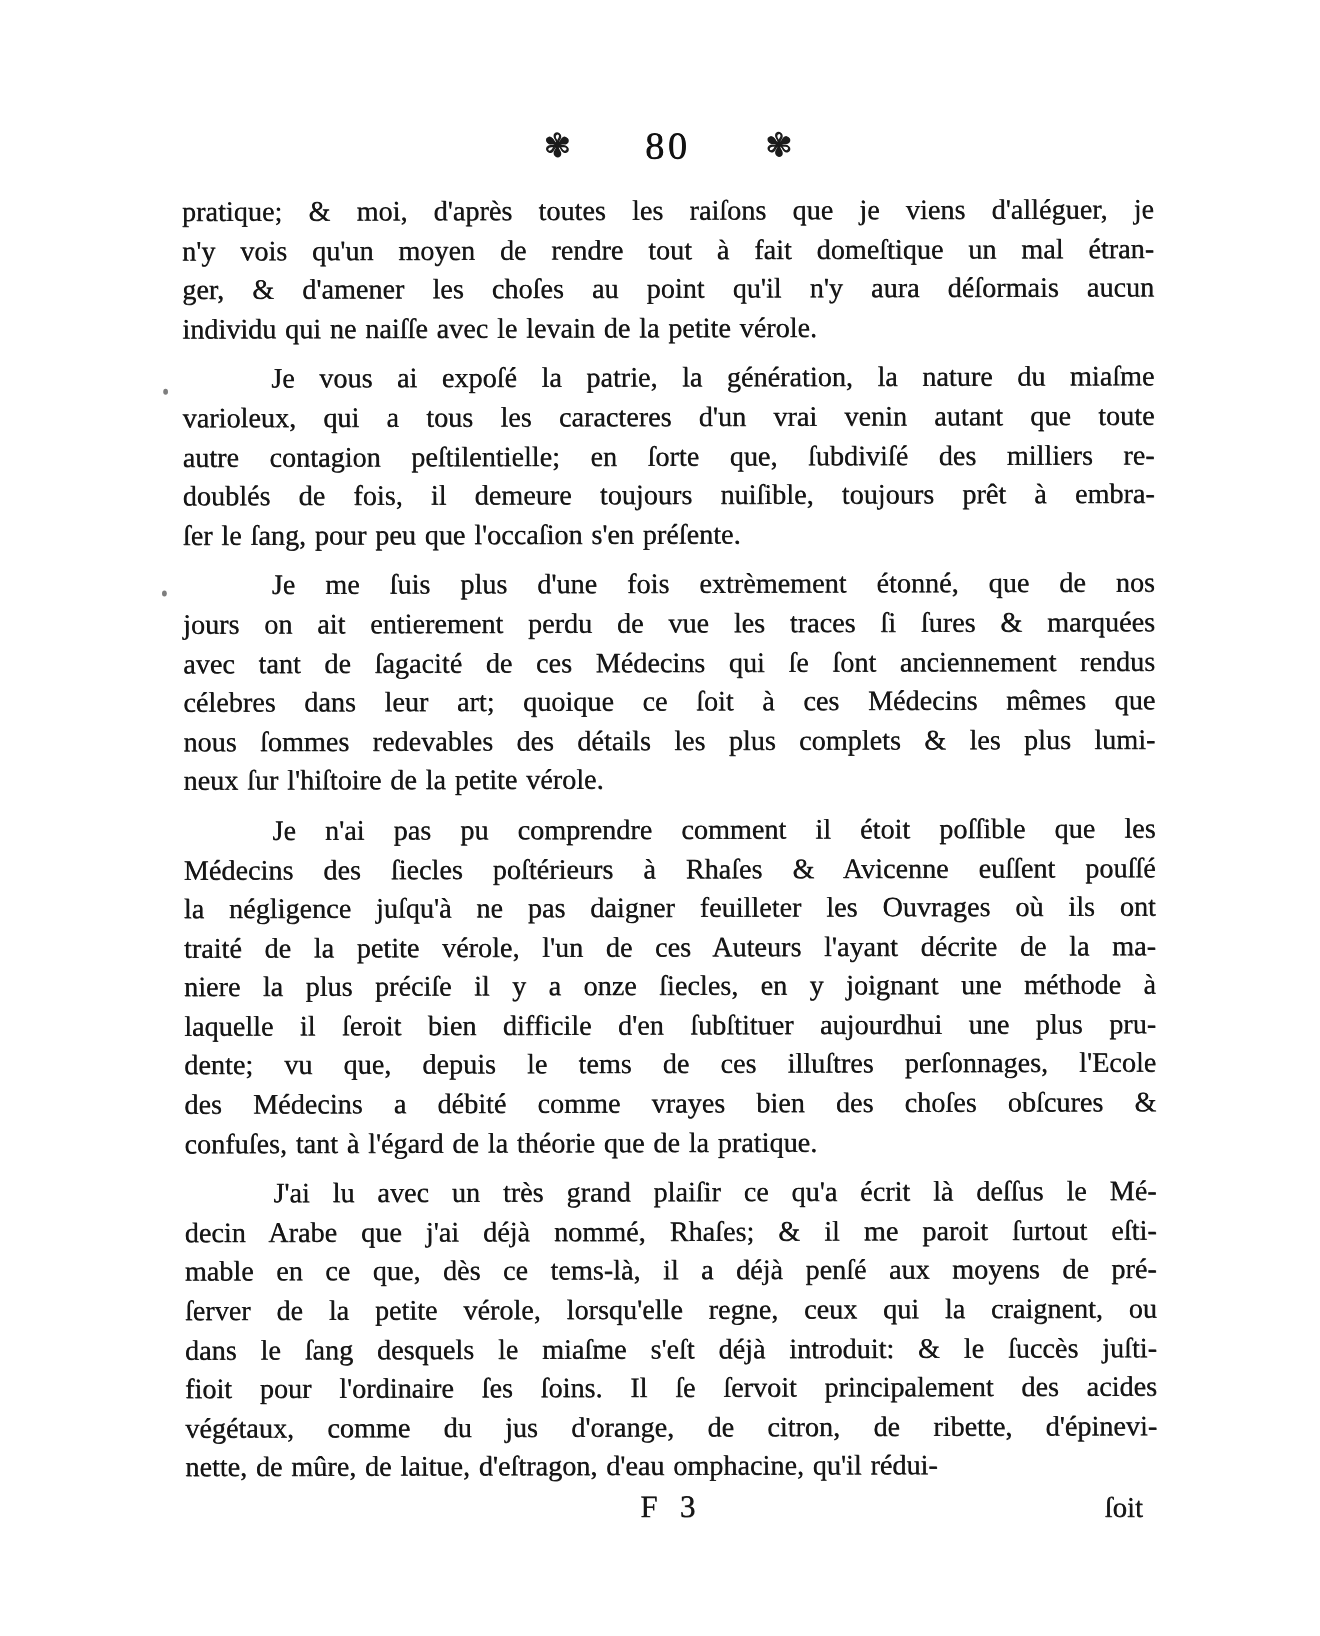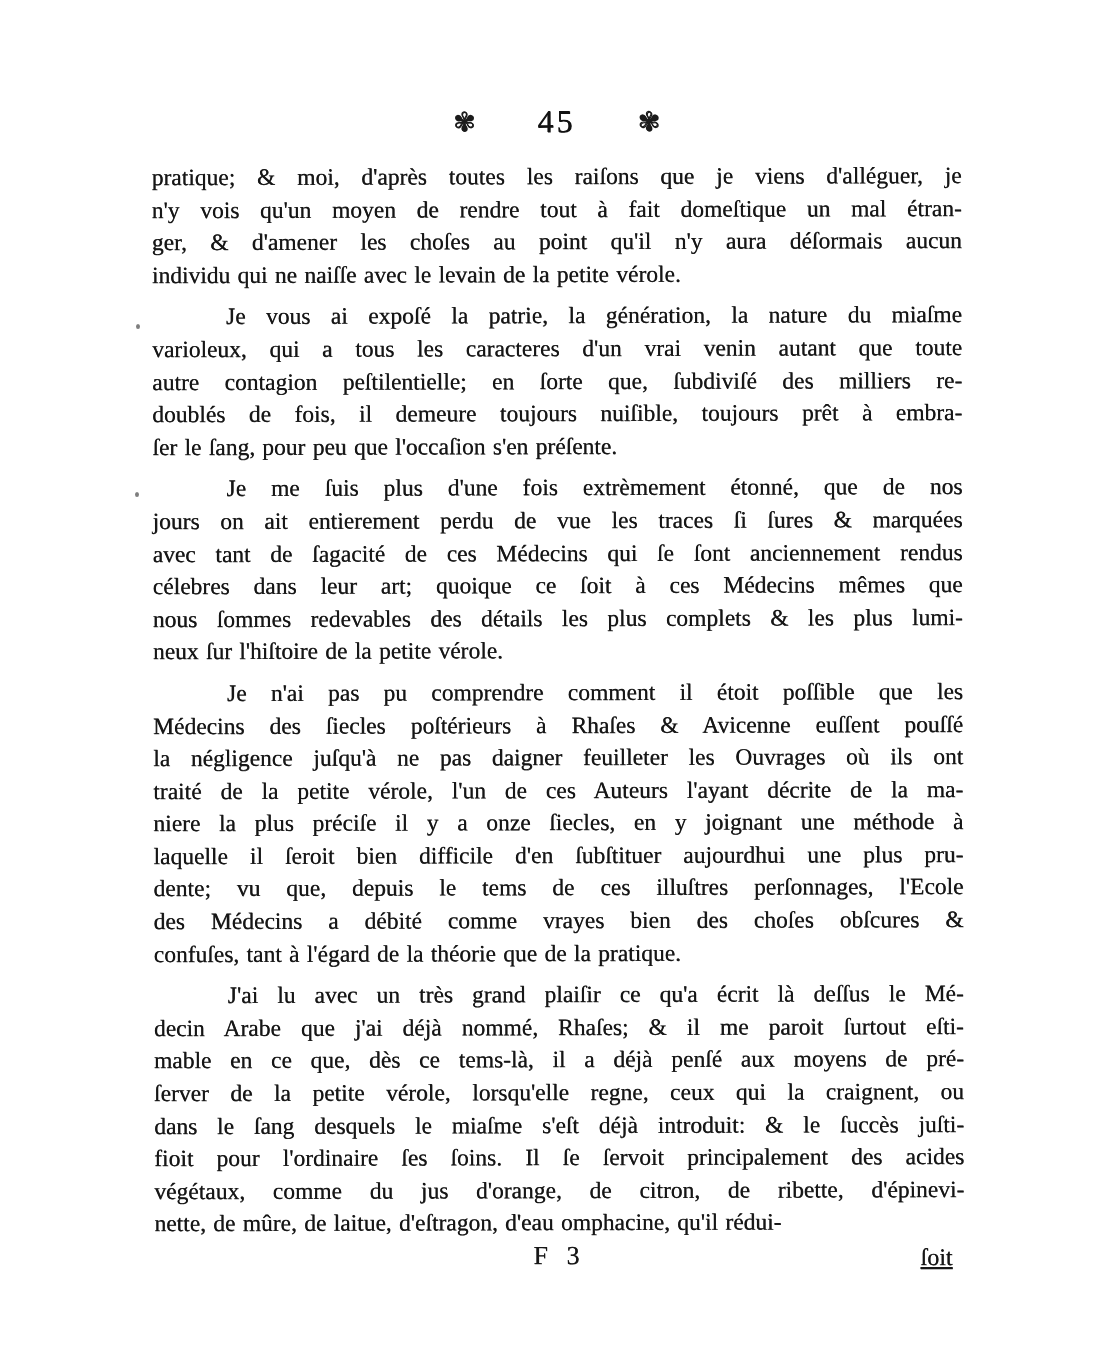--- a/index.html
+++ b/index.html
@@ -88,21 +88,20 @@
     text-align: center;
     letter-spacing: 6px;
     text-shadow: 0.3px 0.3px 0 rgba(10,10,10,0.85);
   }
   .catch {
     position: absolute;
     right: 12px;
     top: 4px;
     font-size: 24px;
     text-shadow: 0.3px 0.3px 0 rgba(10,10,10,0.85);
-    text-decoration: underline;
   }
   
   .speck {
     position: absolute;
     width: 4px;
     height: 5px;
     background: rgba(20,20,20,0.55);
     border-radius: 50%;
   }
   .speck.s1 { left: 136px; top: 324px; }
@@ -112,21 +111,21 @@
 <body>
 
 <div class="page">
   <div class="speck s1"></div>
   <div class="speck s2"></div>
 
   <div class="column">
 
     <header class="pagehead">
       <span class="ornament">✾</span>
-      <span class="pagenum">45</span>
+      <span class="pagenum">80</span>
       <span class="ornament">✾</span>
     </header>
 
     <main class="bodytext" id="paragraphs">
         <p class="para">
           <span class="line first">pratique; &amp; moi, d'après toutes les raiſons que je viens d'alléguer, je</span>
           <span class="line">n'y vois qu'un moyen de rendre tout à fait domeſtique un mal étran-</span>
           <span class="line">ger, &amp; d'amener les choſes au point qu'il n'y aura déſormais aucun</span>
           <span class="line last">individu qui ne naiſſe avec le levain de la petite vérole.</span>
         </p>

